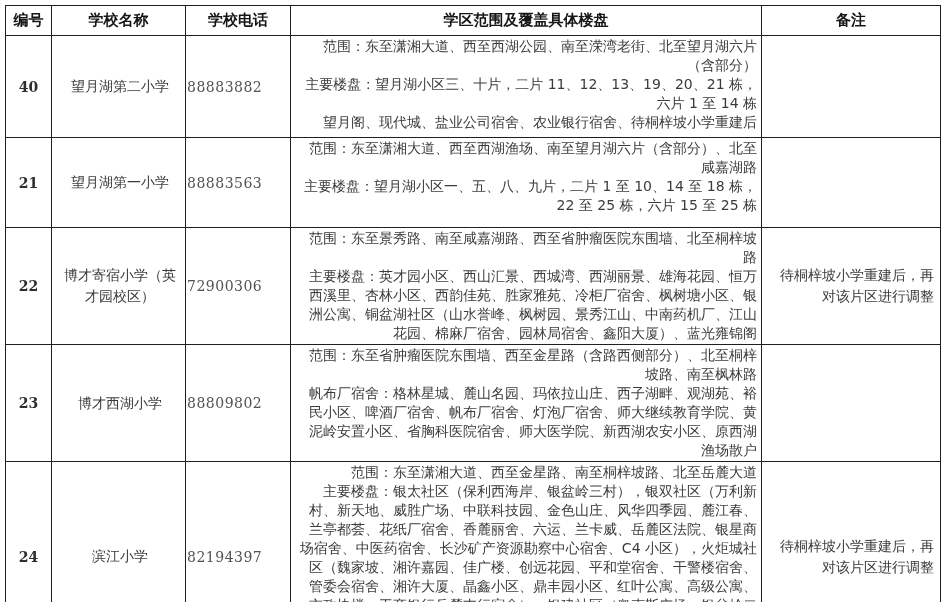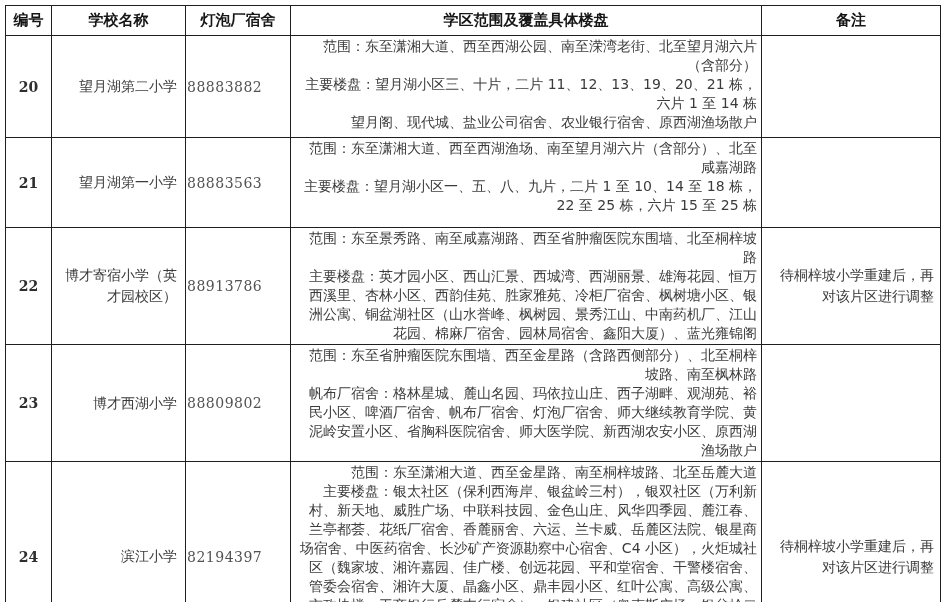--- a/index.html
+++ b/index.html
@@ -45,21 +45,21 @@
   td.c-id {
     text-align: center;
     vertical-align: middle;
     font-family: "DejaVu Serif", serif;
     font-weight: bold;
     font-size: 14px;
     color: #2e2e2e;
   }
   td.c-name {
     vertical-align: middle;
-    text-align: right;
+    text-align: center;
     padding: 3px 8px 3px 11px;
     line-height: 21px;
     font-family: Liberation Serif, serif;
   }
   td.c-phone {
     vertical-align: middle;
     font-family: "DejaVu Serif", serif;
     font-size: 14px;
     color: #525252;
     letter-spacing: 0.5px;
@@ -96,52 +96,52 @@
       <col style="width:46px">
       <col style="width:134px">
       <col style="width:105px">
       <col style="width:471px">
       <col style="width:179px">
     </colgroup>
     <thead>
       <tr>
         <th>编号</th>
         <th>学校名称</th>
-        <th>灯泡厂宿舍</th>
+        <th>学校电话</th>
         <th>学区范围及覆盖具体楼盘</th>
         <th>备注</th>
       </tr>
     </thead>
     <tbody>
       <tr class="r-20">
-        <td class="c-id">20</td>
+        <td class="c-id">40</td>
         <td class="c-name">望月湖第二小学</td>
         <td class="c-phone">88883882</td>
         <td class="c-scope">
           <p>范围：东至潇湘大道、西至西湖公园、南至溁湾老街、北至望月湖六片（含部分）</p>
           <p>主要楼盘：望月湖小区三、十片，二片 11、12、13、19、20、21 栋，六片 1 至 14 栋</p>
-          <p>望月阁、现代城、盐业公司宿舍、农业银行宿舍、原西湖渔场散户</p>
+          <p>望月阁、现代城、盐业公司宿舍、农业银行宿舍、待桐梓坡小学重建后</p>
         </td>
         <td class="c-remark"></td>
       </tr>
       <tr class="r-21">
         <td class="c-id">21</td>
         <td class="c-name">望月湖第一小学</td>
         <td class="c-phone">88883563</td>
         <td class="c-scope">
           <p>范围：东至潇湘大道、西至西湖渔场、南至望月湖六片（含部分）、北至咸嘉湖路</p>
           <p>主要楼盘：望月湖小区一、五、八、九片，二片 1 至 10、14 至 18 栋，22 至 25 栋，六片 15 至 25 栋</p>
           <p></p>
         </td>
         <td class="c-remark"></td>
       </tr>
       <tr class="r-22">
         <td class="c-id">22</td>
         <td class="c-name">博才寄宿小学（英才园校区）</td>
-        <td class="c-phone">88913786</td>
+        <td class="c-phone">72900306</td>
         <td class="c-scope">
           <p>范围：东至景秀路、南至咸嘉湖路、西至省肿瘤医院东围墙、北至桐梓坡路</p>
           <p>主要楼盘：英才园小区、西山汇景、西城湾、西湖丽景、雄海花园、恒万西溪里、杏林小区、西韵佳苑、胜家雅苑、冷柜厂宿舍、枫树塘小区、银洲公寓、铜盆湖社区（山水誉峰、枫树园、景秀江山、中南药机厂、江山花园、棉麻厂宿舍、园林局宿舍、鑫阳大厦）、蓝光雍锦阁</p>
           <p></p>
         </td>
         <td class="c-remark">待桐梓坡小学重建后，再对该片区进行调整</td>
       </tr>
       <tr class="r-23">
         <td class="c-id">23</td>
         <td class="c-name">博才西湖小学</td>

